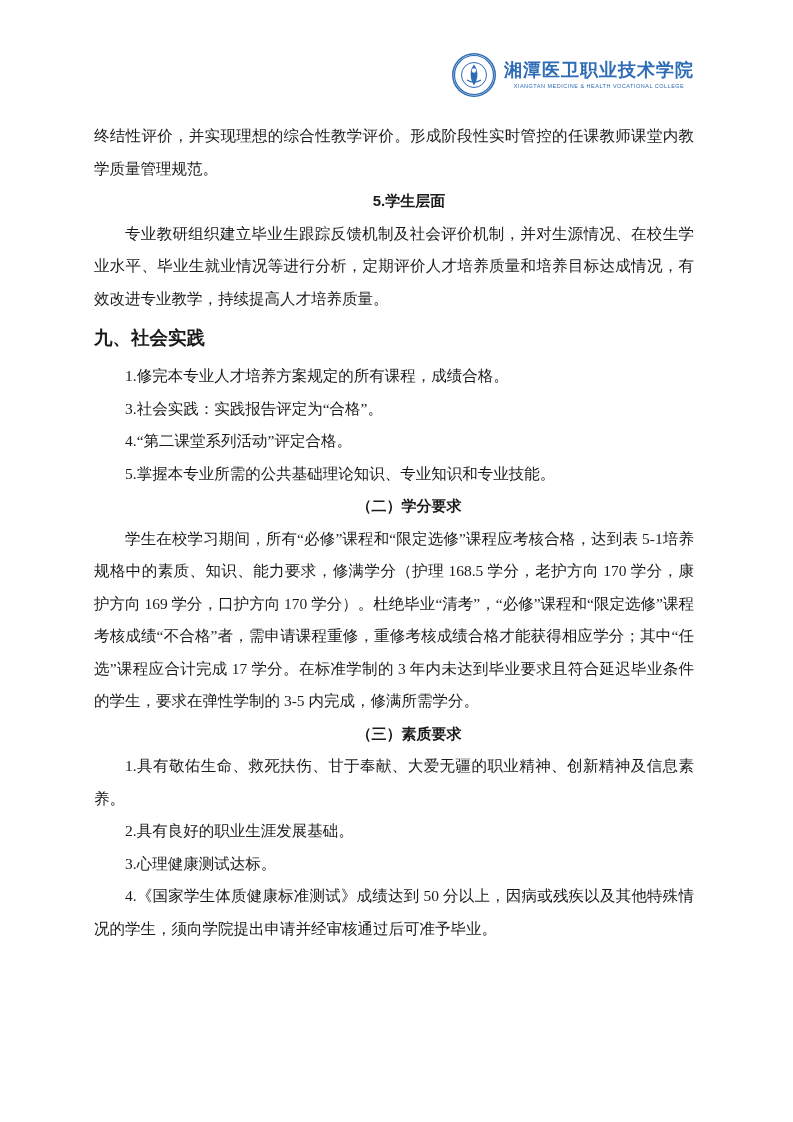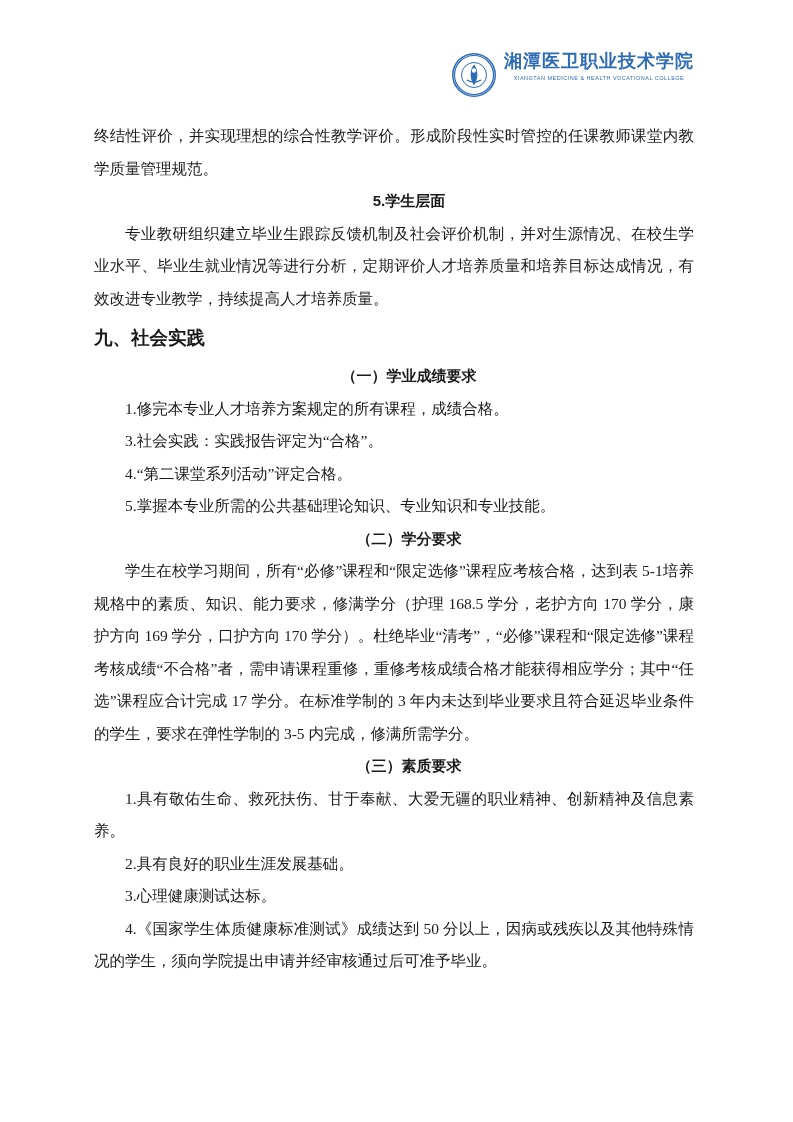--- a/index.html
+++ b/index.html
@@ -14,21 +14,21 @@
     font-family: "Liberation Serif", "DejaVu Serif", serif;
     overflow: hidden;
   }
   .header {
     position: absolute;
     top: 52px;
     right: 99px;
   }
   .logo {
     display: flex;
-    align-items: flex-start;
+    align-items: center;
     gap: 7px;
   }
   .emblem svg { display: block; }
   .logo-text { text-align: center; }
   .logo-cn {
     font-size: 18px;
     font-weight: bold;
     color: #2e6cb5;
     letter-spacing: 1px;
     font-family: "Liberation Serif", "DejaVu Serif", serif;
@@ -94,21 +94,20 @@
         <div class="logo-en">XIANGTAN MEDICINE &amp; HEALTH VOCATIONAL COLLEGE</div>
       </div>
     </div>
   </div>
 
   <div class="content">
     <p>终结性评价，并实现理想的综合性教学评价。形成阶段性实时管控的任课教师课堂内教学质量管理规范。</p>
     <p class="sub">5.学生层面</p>
     <p class="indent">专业教研组织建立毕业生跟踪反馈机制及社会评价机制，并对生源情况、在校生学业水平、毕业生就业情况等进行分析，定期评价人才培养质量和培养目标达成情况，有效改进专业教学，持续提高人才培养质量。</p>
     <p class="h1">九、社会实践</p>
-    <p class="sub">（一）学业成绩要求</p>
     <p class="indent">1.修完本专业人才培养方案规定的所有课程，成绩合格。</p>
     <p class="indent">3.社会实践：实践报告评定为“合格”。</p>
     <p class="indent">4.“第二课堂系列活动”评定合格。</p>
     <p class="indent">5.掌握本专业所需的公共基础理论知识、专业知识和专业技能。</p>
     <p class="sub">（二）学分要求</p>
     <p class="indent">学生在校学习期间，所有“必修”课程和“限定选修”课程应考核合格，达到表 5-1培养规格中的素质、知识、能力要求，修满学分（护理 168.5 学分，老护方向 170 学分，康护方向 169 学分，口护方向 170 学分）。杜绝毕业“清考”，“必修”课程和“限定选修”课程考核成绩“不合格”者，需申请课程重修，重修考核成绩合格才能获得相应学分；其中“任选”课程应合计完成 17 学分。在标准学制的 3 年内未达到毕业要求且符合延迟毕业条件的学生，要求在弹性学制的 3-5 内完成，修满所需学分。</p>
     <p class="sub">（三）素质要求</p>
     <p class="indent">1.具有敬佑生命、救死扶伤、甘于奉献、大爱无疆的职业精神、创新精神及信息素养。</p>
     <p class="indent">2.具有良好的职业生涯发展基础。</p>
     <p class="indent">3.心理健康测试达标。</p>

